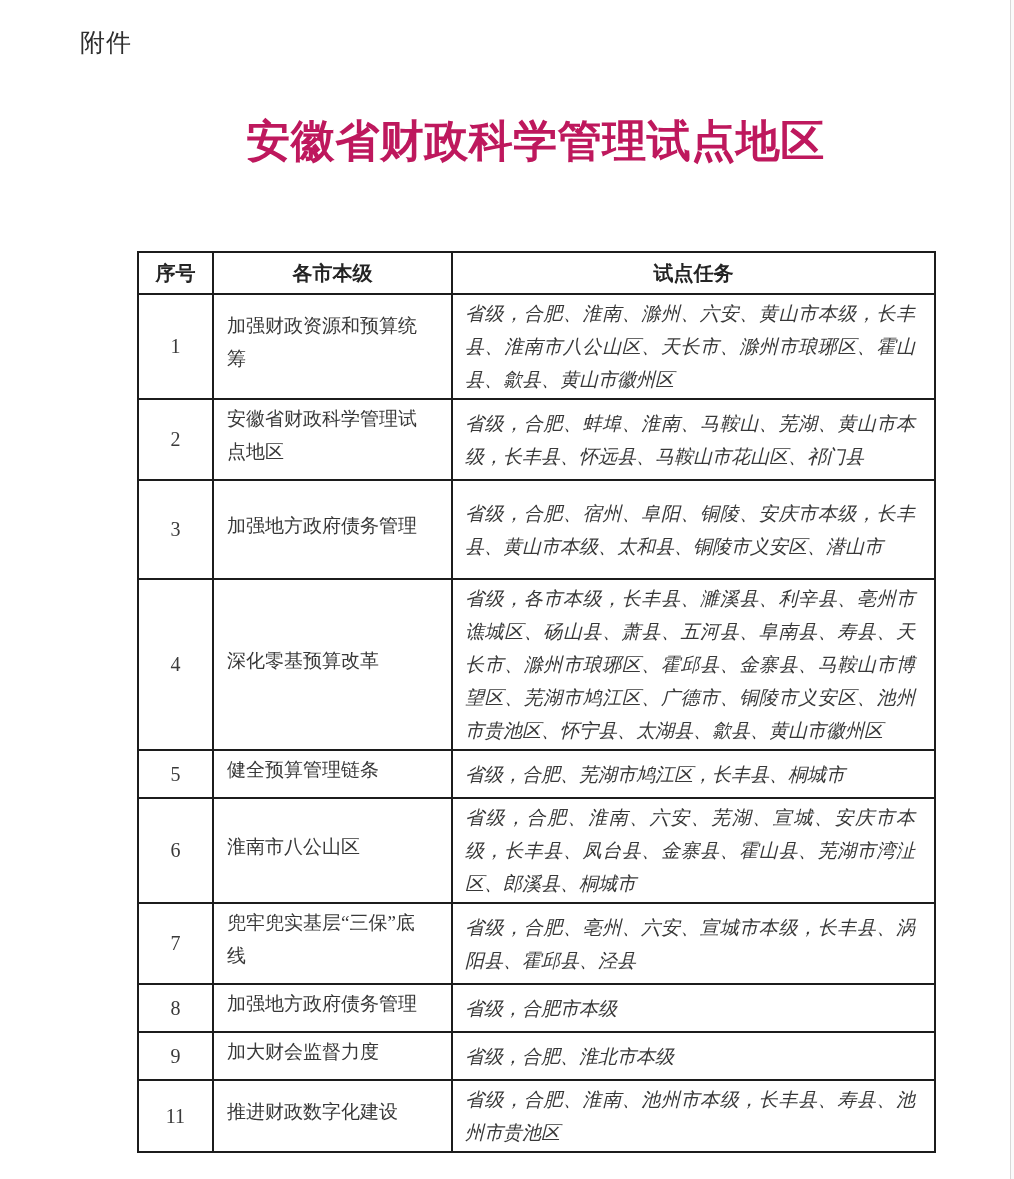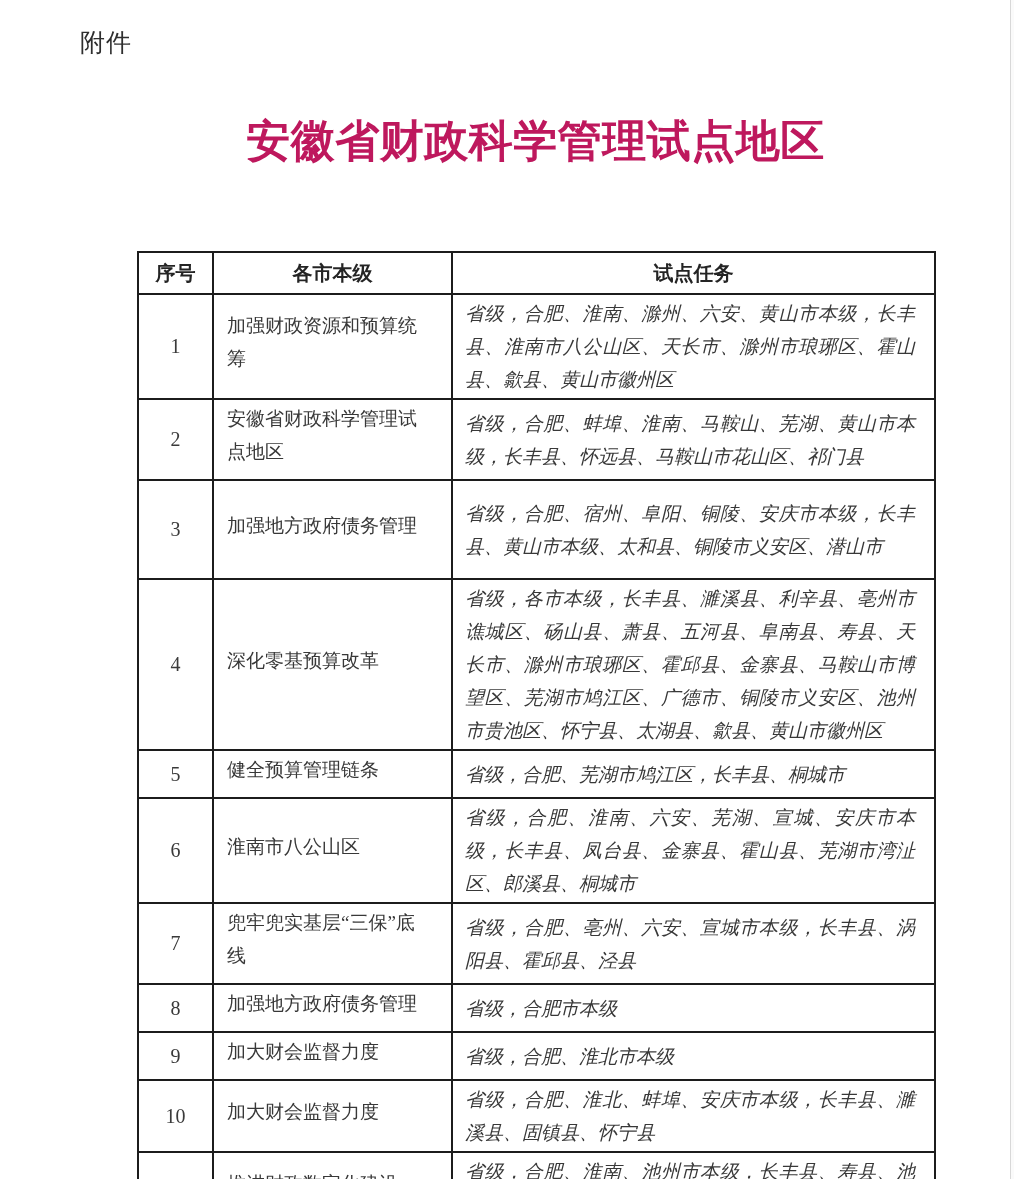--- a/index.html
+++ b/index.html
@@ -148,25 +148,20 @@
     <tr style="height:44px;">
       <td class="cell-no">8</td>
       <td class="cell-task">加强地方政府债务管理</td>
       <td class="cell-region">省级，合肥市本级</td>
     </tr>
     <tr style="height:43px;">
       <td class="cell-no">9</td>
       <td class="cell-task">加大财会监督力度</td>
       <td class="cell-region">省级，合肥、淮北市本级</td>
     </tr>
-    <tr style="height:70px;">
-      <td class="cell-no">10</td>
-      <td class="cell-task">加大财会监督力度</td>
-      <td class="cell-region">省级，合肥、淮北、蚌埠、安庆市本级，长丰县、濉溪县、固镇县、怀宁县</td>
-    </tr>
     <tr style="height:71px;">
       <td class="cell-no">11</td>
       <td class="cell-task">推进财政数字化建设</td>
       <td class="cell-region">省级，合肥、淮南、池州市本级，长丰县、寿县、池州市贵池区</td>
     </tr>
   </tbody>
 </table>
 
 <div class="page-scroll-edge"></div>
 

